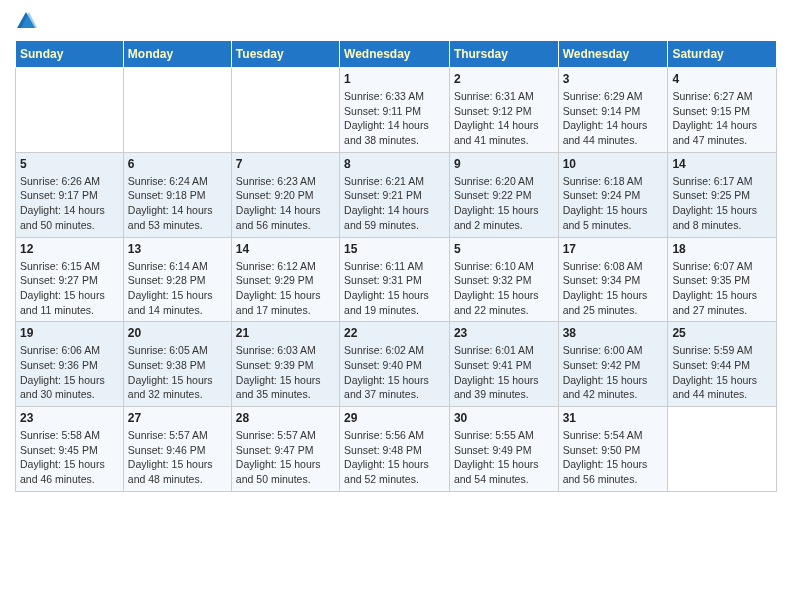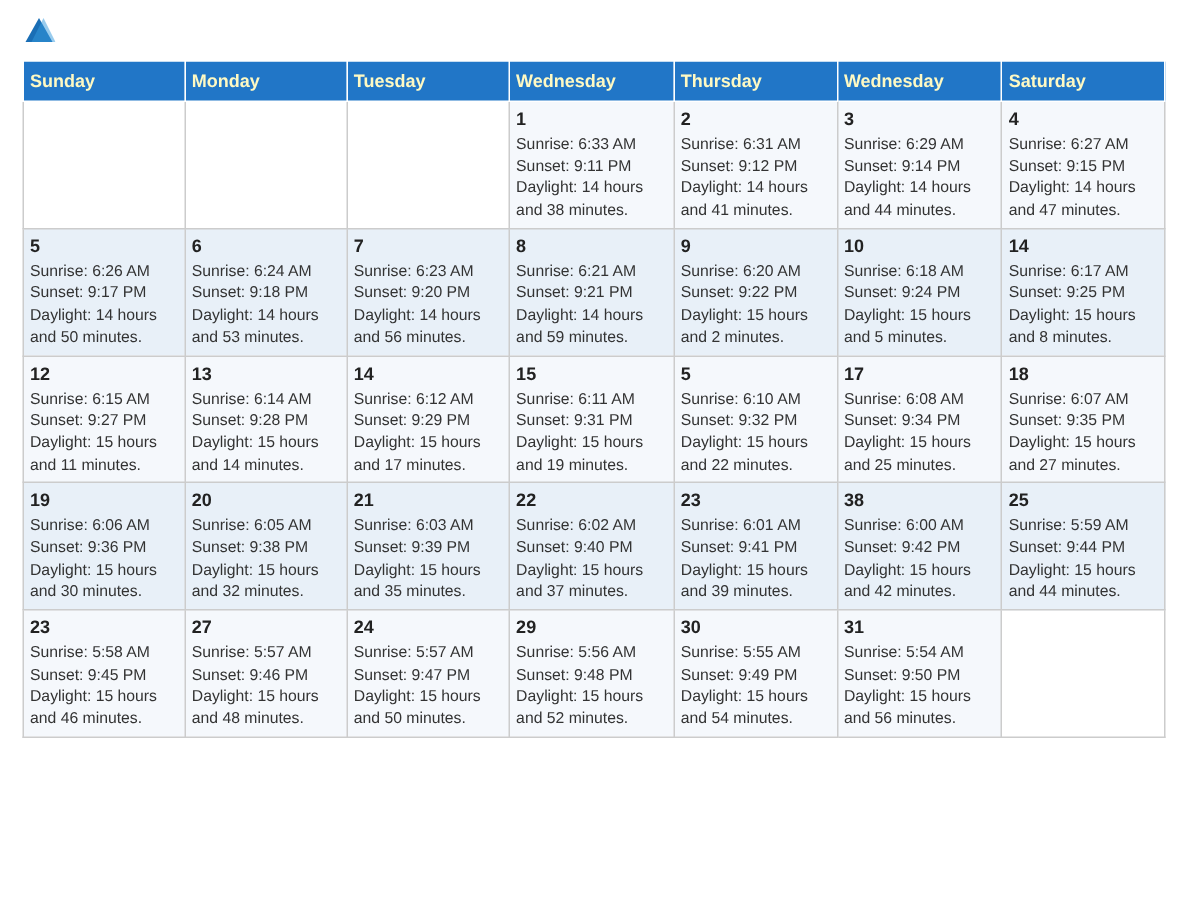--- a/index.html
+++ b/index.html
@@ -234,21 +234,21 @@
       <tr>
         <td>
           <div class="day-num">23</div>
           <div class="day-info">Sunrise: 5:58 AM<br>Sunset: 9:45 PM<br>Daylight: 15 hours<br>and 46 minutes.</div>
         </td>
         <td>
           <div class="day-num">27</div>
           <div class="day-info">Sunrise: 5:57 AM<br>Sunset: 9:46 PM<br>Daylight: 15 hours<br>and 48 minutes.</div>
         </td>
         <td>
-          <div class="day-num">24</div>
+          <div class="day-num">28</div>
           <div class="day-info">Sunrise: 5:57 AM<br>Sunset: 9:47 PM<br>Daylight: 15 hours<br>and 50 minutes.</div>
         </td>
         <td>
           <div class="day-num">29</div>
           <div class="day-info">Sunrise: 5:56 AM<br>Sunset: 9:48 PM<br>Daylight: 15 hours<br>and 52 minutes.</div>
         </td>
         <td>
           <div class="day-num">30</div>
           <div class="day-info">Sunrise: 5:55 AM<br>Sunset: 9:49 PM<br>Daylight: 15 hours<br>and 54 minutes.</div>
         </td>

